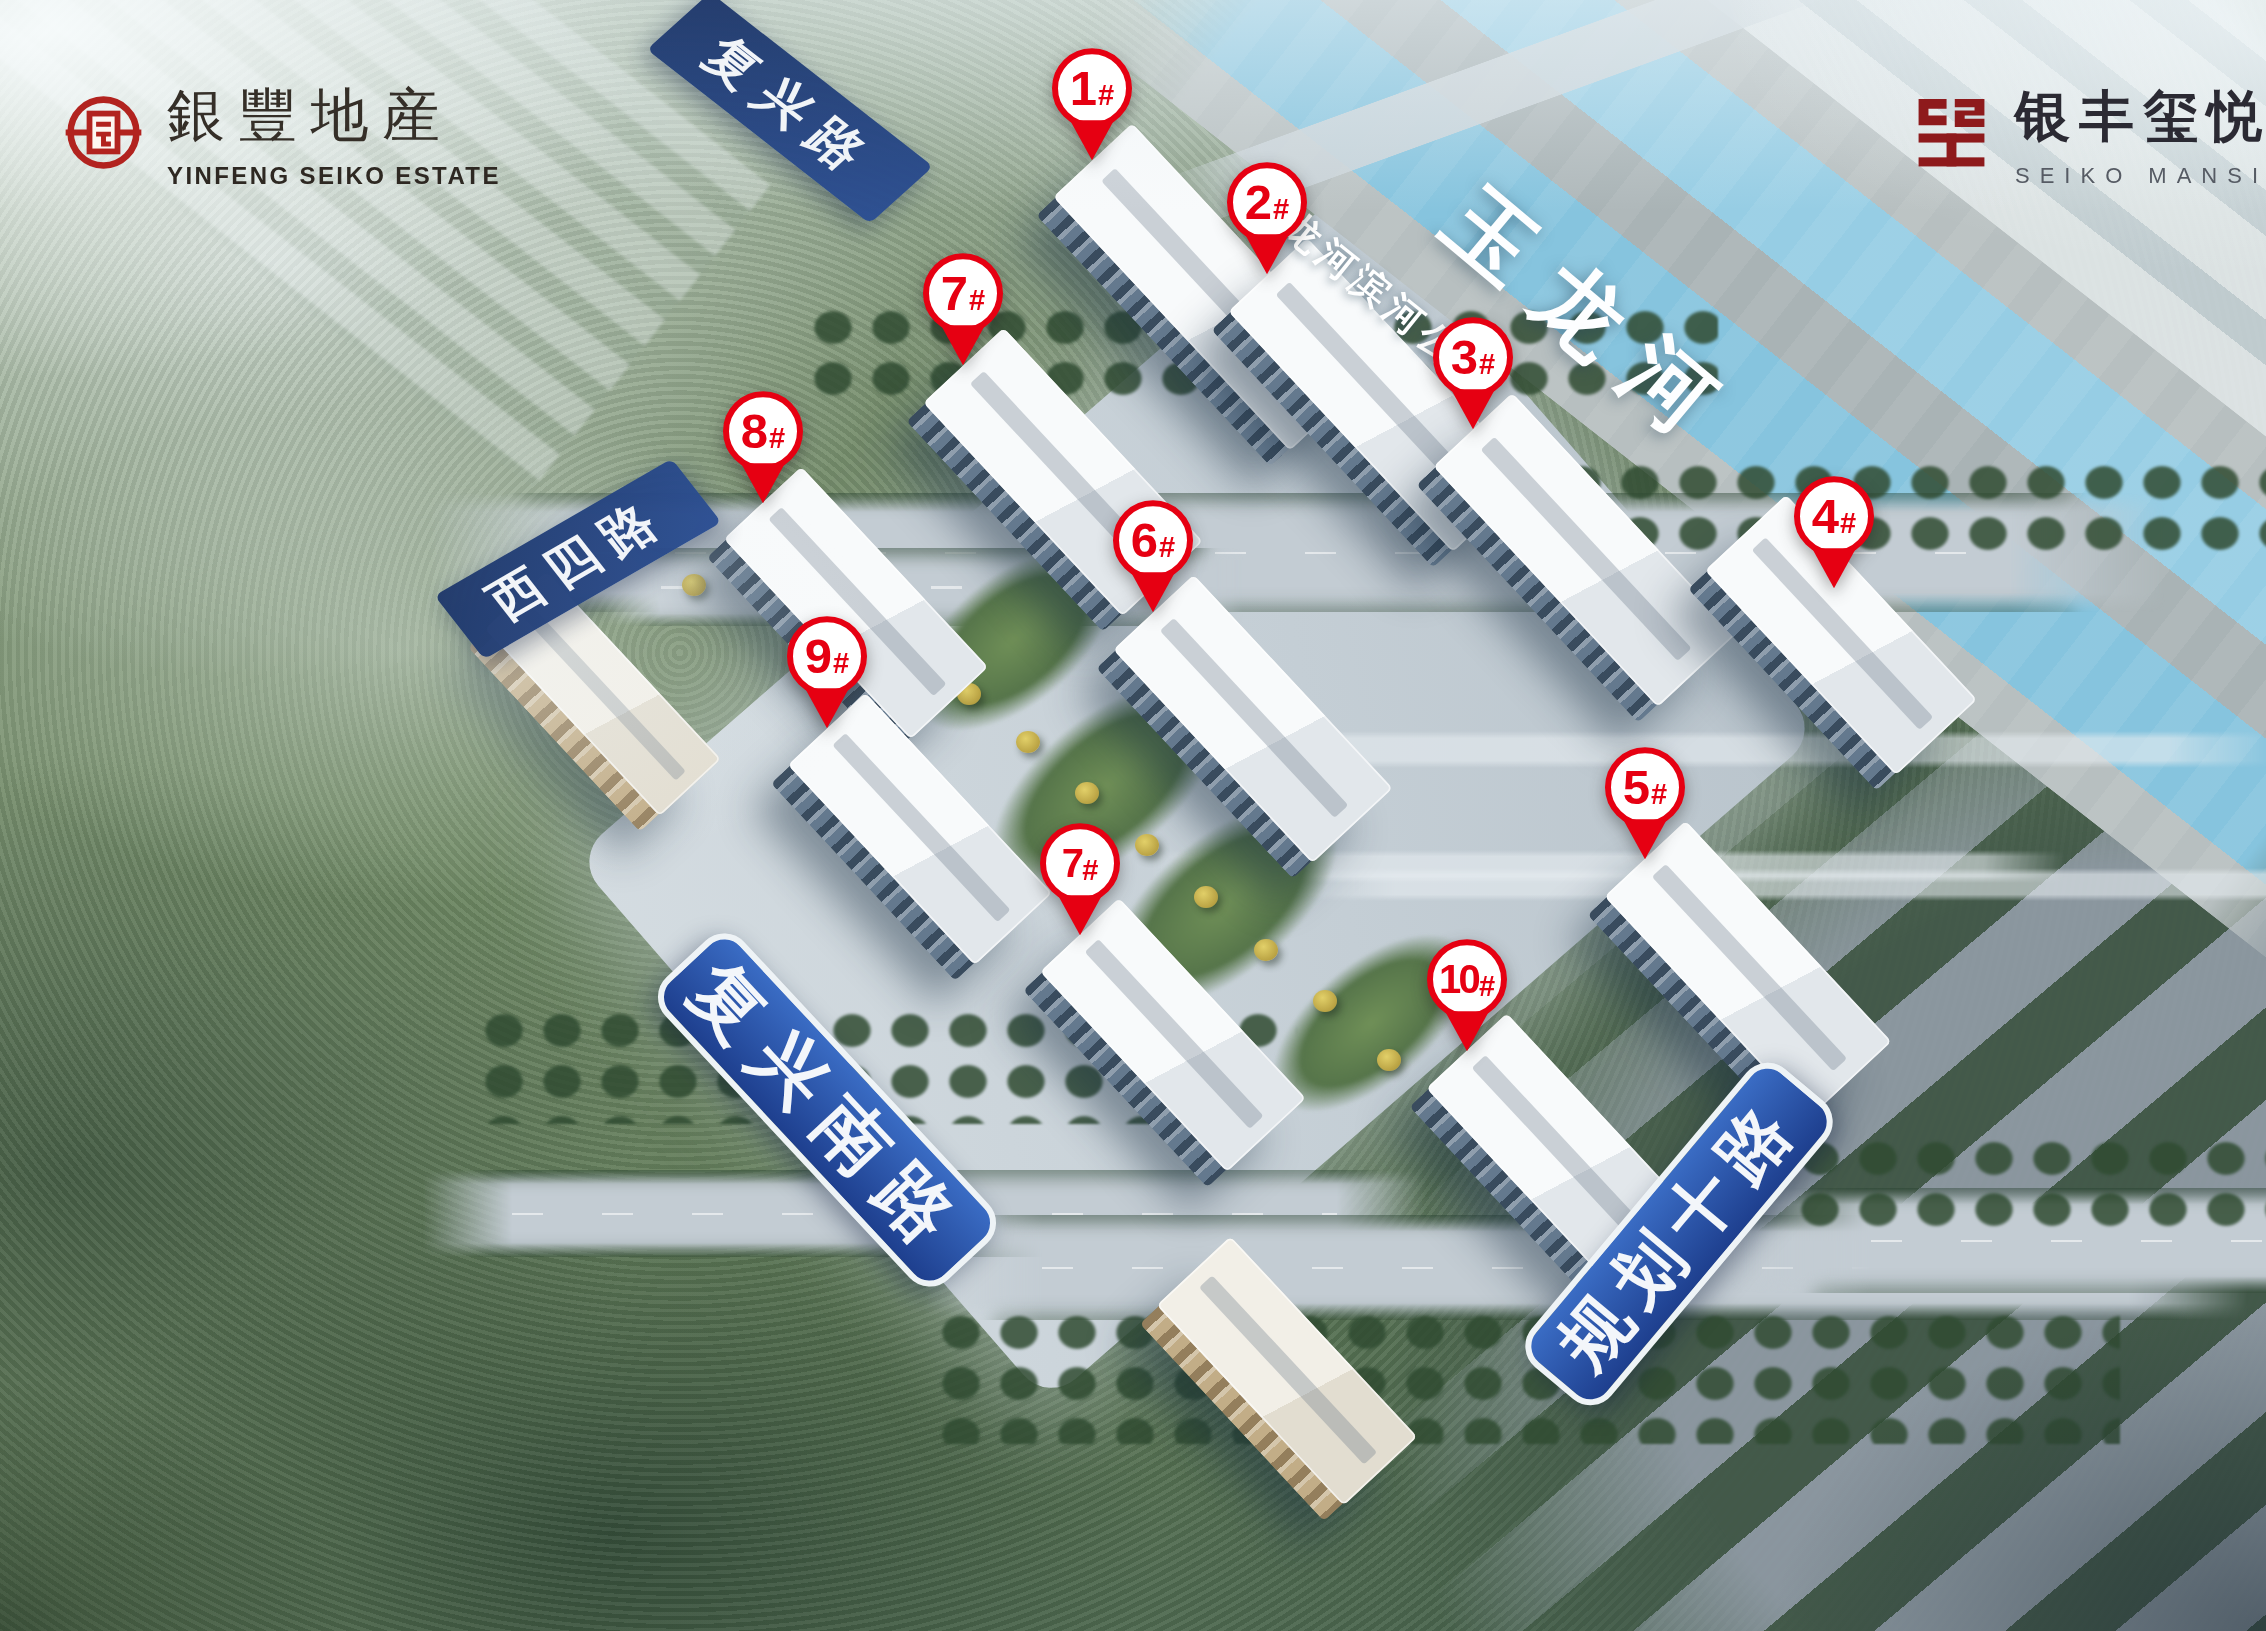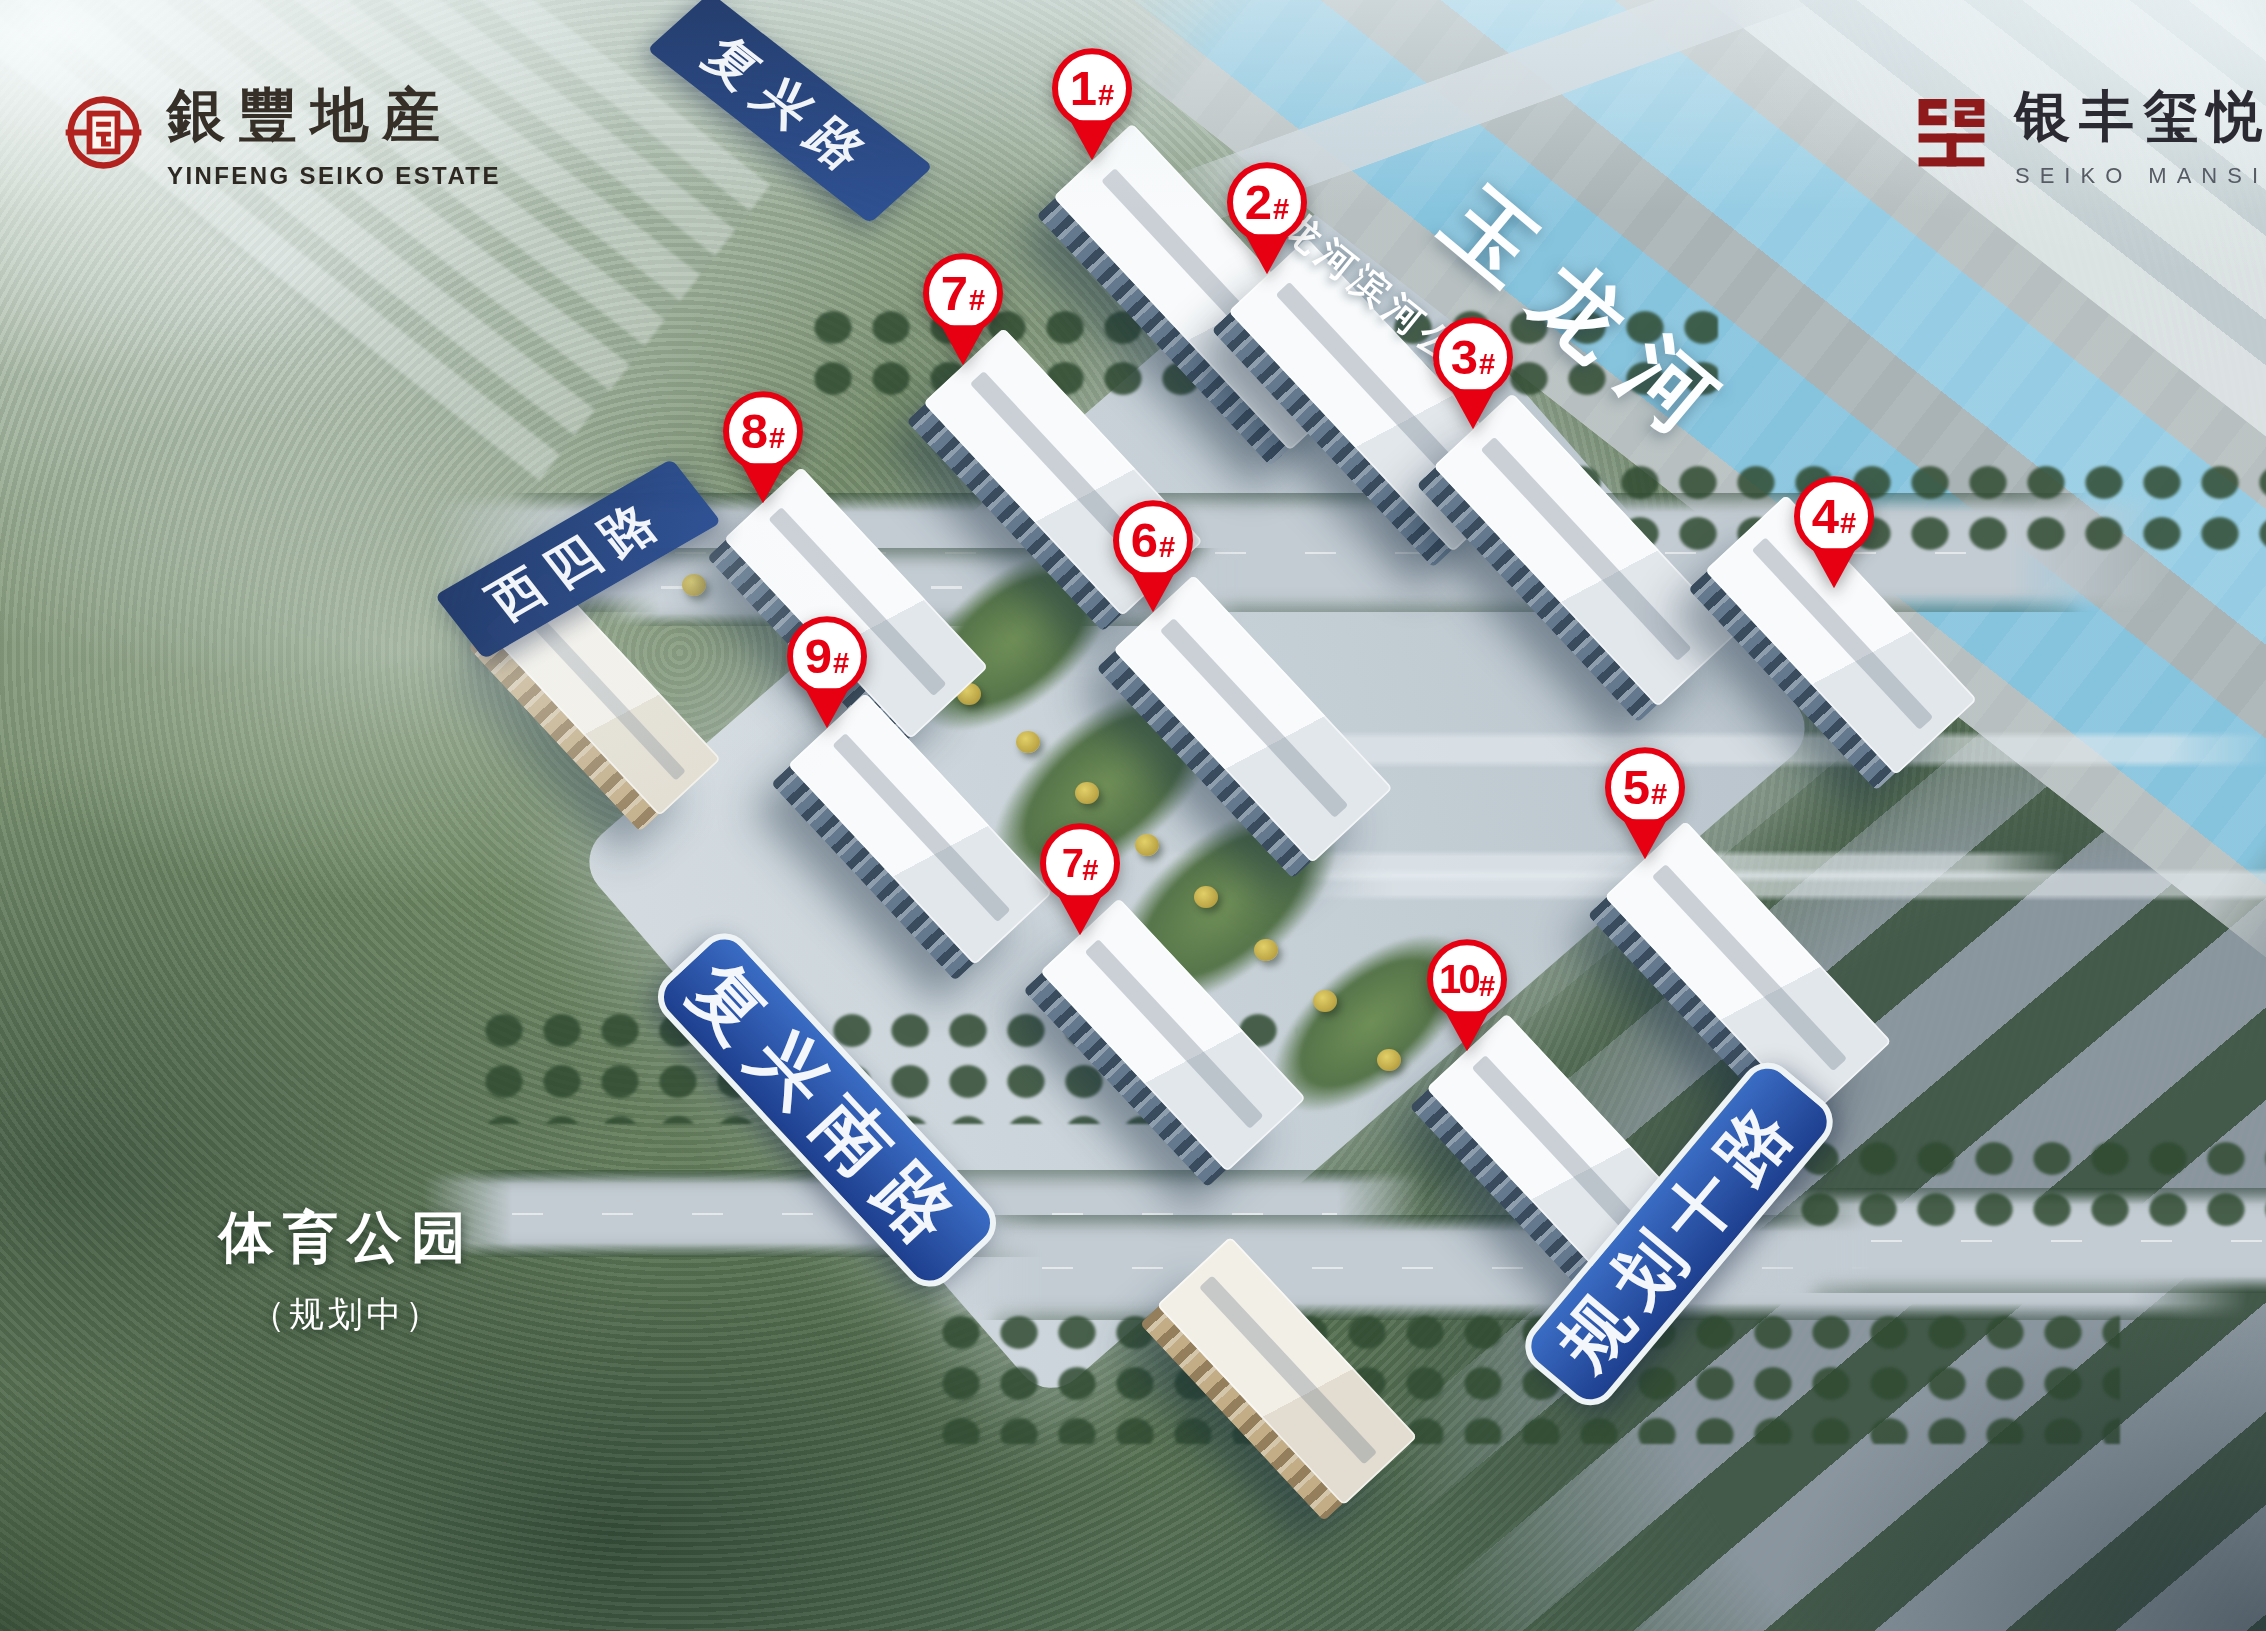--- a/index.html
+++ b/index.html
@@ -119,21 +119,21 @@
   .sports{position:absolute;left:347px;top:1270px;transform:translate(-50%,-50%);text-align:center;color:#fff;
     text-shadow:0 2.7px 11px rgba(10,30,15,.7);white-space:nowrap;}
   .sports .t1{font-size:55px;font-weight:bold;letter-spacing:9.1px;}
   .sports .t2{font-size:35px;margin-top:16.4px;letter-spacing:3.7px;}
 
   
   .logo{position:absolute;display:flex;align-items:center;gap:24px;}
   .logo-yf{left:64px;top:77px;}
   .logo-sk{left:1912px;top:80px;}
   .logo .txt{display:flex;flex-direction:column;}
-  .logo-yf .cn{font-size:58px;font-weight:bold;color:#352f28;letter-spacing:13.7px;white-space:nowrap;}
+  .logo-yf .cn{font-size:58px;font-weight:normal;color:#352f28;letter-spacing:13.7px;white-space:nowrap;}
   .logo-yf .en{font-size:24px;font-weight:bold;color:#2e2822;letter-spacing:2.4px;margin-top:7.3px;white-space:nowrap;}
   .logo-sk .cn{font-size:55px;font-weight:bold;color:#2b2a33;letter-spacing:9.1px;white-space:nowrap;}
   .logo-sk .en{font-size:22px;color:#565b64;letter-spacing:10px;margin-top:9.1px;white-space:nowrap;}
 
   
   .marker{position:absolute;transform:translate(-50%,-100%);display:flex;flex-direction:column;align-items:center;
     filter:drop-shadow(0 6.4px 8.2px rgba(25,25,25,.38));z-index:30;}
   .pin{width:80px;height:80px;border-radius:50%;background:#fff;border:6.4px solid var(--marker_red);
     display:flex;align-items:center;justify-content:center;color:var(--marker_red);font-weight:bold;line-height:1;}
   .pin-num{font-size:49px;}
@@ -269,24 +269,20 @@
   </div>
   <div class="banner bright b-fuxingnan">
     <span>复兴南路</span>
   </div>
   <div class="banner bright b-guihua">
     <span>规划十路</span>
   </div>
 
   <div class="river-label">玉龙河</div>
   <div class="park-label">玉龙河滨河公园</div>
-  <div class="sports">
-    <div class="t1">体育公园</div>
-    <div class="t2">（规划中）</div>
-  </div>
 
   <div class="logo logo-yf">
     <span>
       <svg width="79" height="79" viewBox="0 0 96 96">
         <circle cx="48" cy="48" r="40" fill="none" stroke="#b2231f" stroke-width="8"></circle>
         <line x1="2" y1="48" x2="94" y2="48" stroke="#b2231f" stroke-width="7"></line>
         <rect x="31" y="25" width="34" height="46" fill="#fdf6f1" stroke="#b2231f" stroke-width="7"></rect>
         <path d="M39 38 h18 M39 50 h18 M48 50 v12 h9" fill="none" stroke="#b2231f" stroke-width="6"></path>
       </svg>
     </span>

